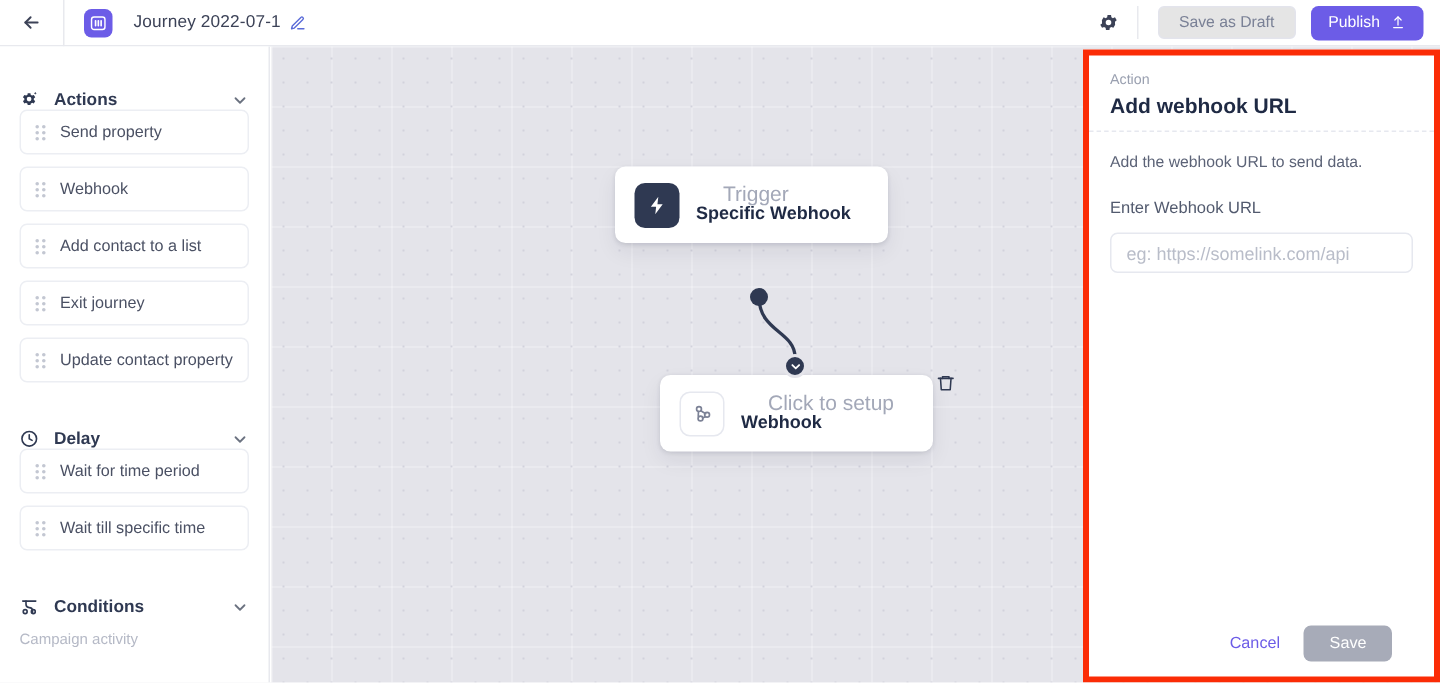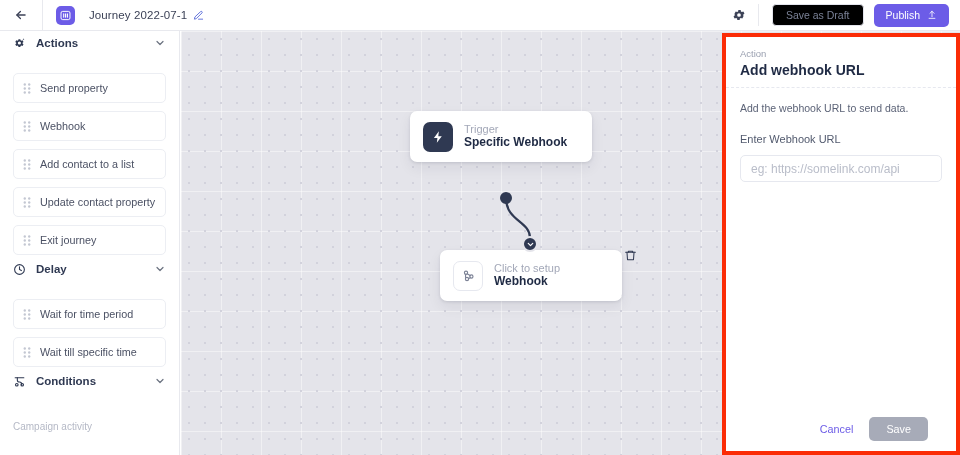--- a/index.html
+++ b/index.html
@@ -37,37 +37,37 @@
   .tb-pencil { display: flex; color: #5a6bd8; cursor: pointer; }
   .tb-spacer { flex: 1; }
   .tb-gear {
     width: 38px; height: 30px; display: flex; align-items: center; justify-content: center;
     color: #3c4257; cursor: pointer;
   }
   .tb-rightdiv { width: 1px; height: 22px; background: #e8e9ee; }
   .btn-draft {
     height: 22px; padding: 0 13px; margin-left: 13px;
     border: 1px solid #e3e4ec; border-radius: 4px;
-    background: #000000; color: #7a8196; font-size: 10.5px;
+    background: #e5e5e5; color: #7a8196; font-size: 10.5px;
     display: flex; align-items: center; cursor: pointer;
   }
   .btn-publish {
     height: 23px; padding: 0 12px; margin-left: 10px; margin-right: 11px;
     border-radius: 5px; background: #6c5ce7; color: #fff; font-size: 10.5px;
     display: flex; align-items: center; gap: 7px; cursor: pointer; border: none;
   }
 
   
   .sidebar {
     position: absolute; top: 31px; left: 0; width: 180px; height: 424px;
     background: #ffffff; border-right: 1px solid #e8e9ee;
     padding: 0 13px; overflow: hidden;
   }
   .sec-head {
-    display: flex; align-items: flex-start; height: 36px; margin-top: 6px;
+    display: flex; align-items: flex-end; height: 36px; margin-top: 6px;
     cursor: pointer;
   }
   .sec-icon { width: 18px; display: flex; align-items: center; color: #2f3952; }
   .sec-title { flex: 1; font-size: 11.5px; font-weight: bold; color: #2f3952; margin-left: 5px; }
   .sec-chev { color: #6b7280; display: flex; }
   .item {
     height: 30px; border: 1px solid #eceef3; border-radius: 5px;
     background: #fff; display: flex; align-items: center;
     margin-bottom: 8px; cursor: grab;
   }
@@ -99,21 +99,21 @@
     display: flex; align-items: center; justify-content: center; color: #fff;
     flex: none;
   }
   .node-icon-light {
     width: 30px; height: 30px; border-radius: 7px; background: #fff;
     border: 1px solid #e6e8ef;
     display: flex; align-items: center; justify-content: center; color: #6b7municipal;
     flex: none;
   }
   .node-text { margin-left: 11px; }
-  .node-kicker { font-size: 11px; color: #a3a8b8; line-height: 12px; }
+  .node-kicker { font-size: 14px; color: #a3a8b8; line-height: 12px; margin-left: 18px; }
   .node-title { font-size: 12px; font-weight: bold; color: #1f2a44; line-height: 15px; }
   .dot-out {
     position: absolute; left: 319px; top: 161px;
     width: 12px; height: 12px; border-radius: 50%; background: #2f3952;
   }
   .chev-in {
     position: absolute; left: 341px; top: 205px;
     width: 16px; height: 16px; border-radius: 50%; background: #2f3952;
     display: flex; align-items: center; justify-content: center; color: #fff;
     border: 2px solid #e4e4ea;
@@ -266,34 +266,34 @@
       <span class="grip">
         <svg width="8" height="11" viewBox="0 0 8 12" fill="#c3c7d2">
             <circle cx="1.6" cy="1.6" r="1.3"></circle>
             <circle cx="6.4" cy="1.6" r="1.3"></circle>
             <circle cx="1.6" cy="6" r="1.3"></circle>
             <circle cx="6.4" cy="6" r="1.3"></circle>
             <circle cx="1.6" cy="10.4" r="1.3"></circle>
             <circle cx="6.4" cy="10.4" r="1.3"></circle>
           </svg>
       </span>
+      <span class="item-label">Exit journey</span>
+    </div>
+    <div class="item">
+      <span class="grip">
+        <svg width="8" height="11" viewBox="0 0 8 12" fill="#c3c7d2">
+            <circle cx="1.6" cy="1.6" r="1.3"></circle>
+            <circle cx="6.4" cy="1.6" r="1.3"></circle>
+            <circle cx="1.6" cy="6" r="1.3"></circle>
+            <circle cx="6.4" cy="6" r="1.3"></circle>
+            <circle cx="1.6" cy="10.4" r="1.3"></circle>
+            <circle cx="6.4" cy="10.4" r="1.3"></circle>
+          </svg>
+      </span>
       <span class="item-label">Update contact property</span>
-    </div>
-    <div class="item">
-      <span class="grip">
-        <svg width="8" height="11" viewBox="0 0 8 12" fill="#c3c7d2">
-            <circle cx="1.6" cy="1.6" r="1.3"></circle>
-            <circle cx="6.4" cy="1.6" r="1.3"></circle>
-            <circle cx="1.6" cy="6" r="1.3"></circle>
-            <circle cx="6.4" cy="6" r="1.3"></circle>
-            <circle cx="1.6" cy="10.4" r="1.3"></circle>
-            <circle cx="6.4" cy="10.4" r="1.3"></circle>
-          </svg>
-      </span>
-      <span class="item-label">Exit journey</span>
     </div>
 
     <div class="sec-head">
       <span class="sec-icon">
         <svg width="13" height="13" viewBox="0 0 24 24" fill="none" stroke="currentColor" stroke-width="2">
             <circle cx="12" cy="12" r="9"></circle>
             <polyline points="12 7 12 12 15.5 14" stroke-linecap="round"></polyline>
           </svg>
       </span>
       <span class="sec-title">Delay</span>

